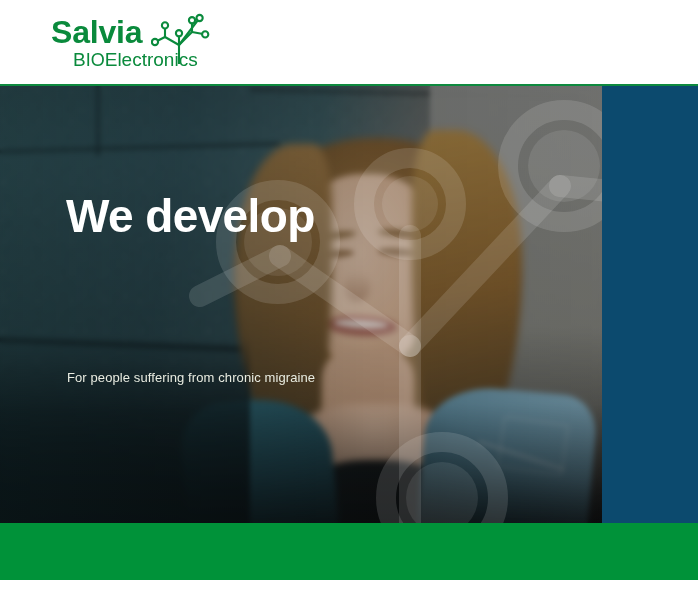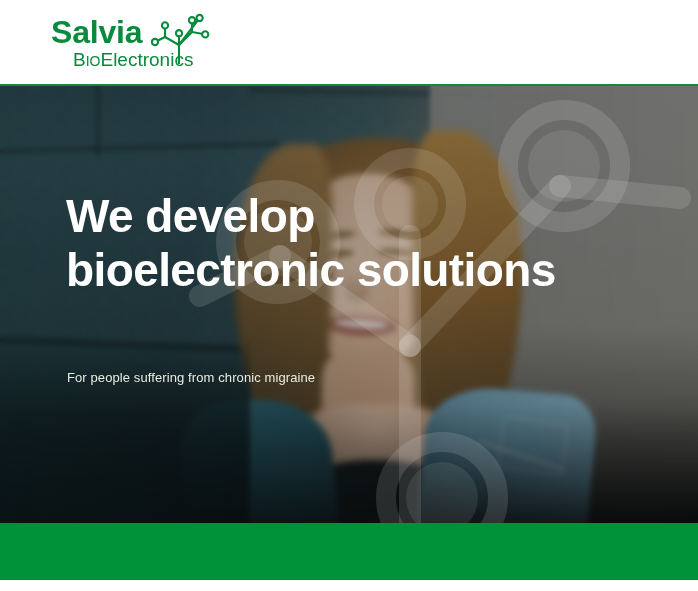--- a/index.html
+++ b/index.html
@@ -61,38 +61,39 @@
     position: absolute;
     left: 22px;
     top: 35px;
     font-size: 19px;
     font-weight: normal;
     color: #0a8a3c;
     line-height: 22px;
     white-space: nowrap;
   }
   .logo-subword .sc {
-    font-size: 14px;
+    font-size: 18px;
   }
   .logo-mark {
     position: absolute;
     left: 100px;
     top: -2px;
     width: 60px;
     height: 52px;
   }
 
   
   .hero {
     position: absolute;
     left: 0; top: 86px;
-    width: 698px;
+    width: 554px;
     height: 437px;
     overflow: hidden;
     background: #24353a;
+    padding-left: 48px;
   }
   .hero-photo {
     position: absolute;
     inset: 0;
     overflow: hidden;
   }
   
   .wall {
     position: absolute;
     inset: 0;
@@ -484,21 +485,21 @@
         <g fill="rgba(255,255,255,0.09)">
           <circle cx="118" cy="196" r="34"></circle>
           <circle cx="250" cy="158" r="28"></circle>
           <circle cx="404" cy="120" r="36"></circle>
           <circle cx="282" cy="452" r="36"></circle>
         </g>
       </svg>
     </div>
 
     <div class="hero-content">
-      <div class="hero-title"><span>We develop</span><br><span>bioelectronic solutions</span></div>
+      <div class="hero-title"><span>We develop</span><br></div>
       <div class="hero-subtitle">For people suffering from chronic migraine</div>
     </div>
   </div>
 
   <div class="green-bar"></div>
   <div class="footer-strip"></div>
 
 </div>
 
 </body></html>

